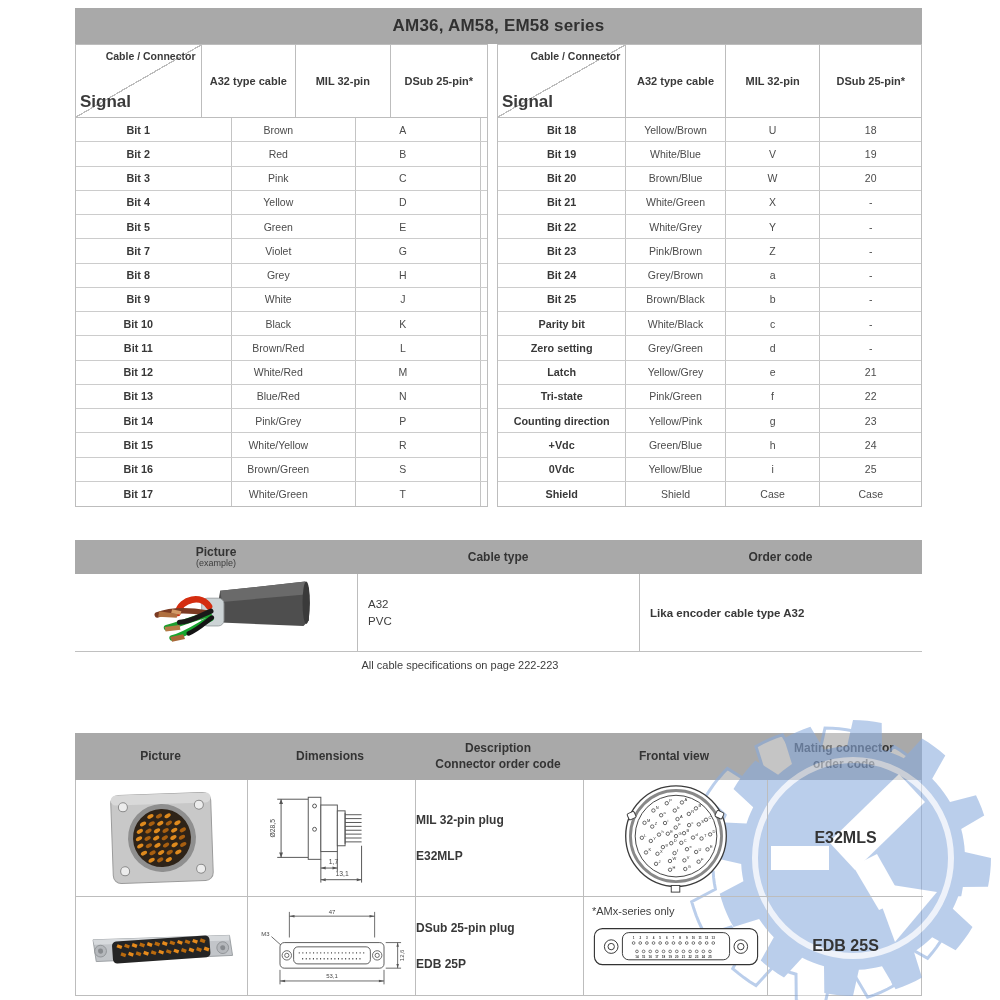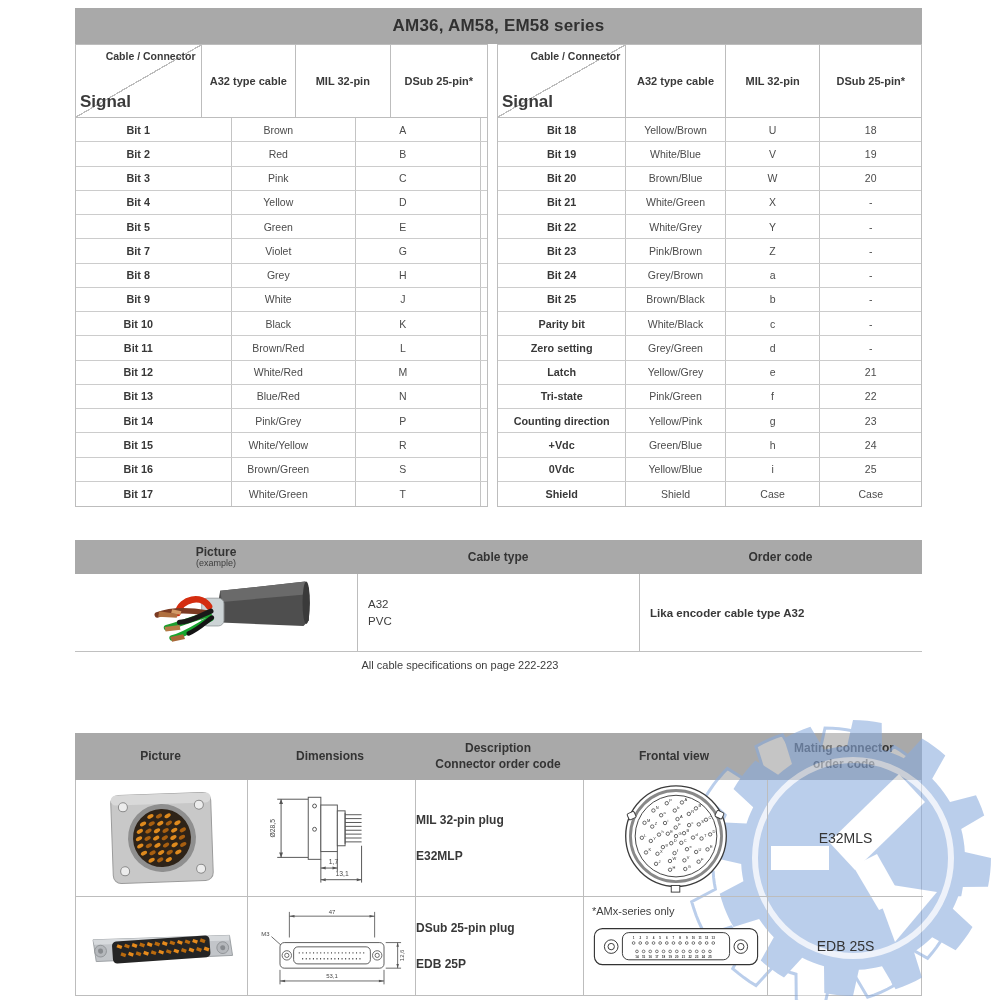--- a/index.html
+++ b/index.html
@@ -53,21 +53,21 @@
               font-size:12px;font-weight:bold;color:#343434;white-space:pre-line;line-height:1.3;}
   .conn-body{display:grid;grid-template-columns:171px 168px 168px 184px 156px;grid-template-rows:116px 99px;
              border:1px solid #bdbdbd;border-top:none;box-sizing:border-box;width:847px;}
   .conn-cell{position:relative;z-index:6;display:flex;align-items:center;justify-content:center;
              border-left:1px solid #bdbdbd;box-sizing:border-box;background:transparent;}
   .conn-cell.first{border-left:none;}
   .conn-cell.row2{border-top:1px solid #bdbdbd;}
   .conn-desc{flex-direction:column;align-items:flex-start;justify-content:center;}
   .desc-line{font-size:12px;font-weight:bold;color:#383838;line-height:16px;}
   .desc-line + .desc-line{margin-top:20px;}
-  .mating-code{font-size:14px;font-weight:normal;color:#343434;}
+  .mating-code{font-size:16px;font-weight:bold;color:#343434;}
   .frontal-col2{flex-direction:column;align-items:flex-start;justify-content:flex-start;padding:8px 0 0 8px;}
   .frontal-note{font-size:11px;color:#3f3f3f;margin-bottom:4px;}
   
   .watermark{position:absolute;left:685px;top:700px;width:330px;height:300px;z-index:5;
              pointer-events:none;opacity:.58;}
   svg text{font-family:"Liberation Sans",sans-serif;}
   .dim-text{font-size:7px;fill:#474747;}
   .drawing-line{stroke:#555;stroke-width:1;fill:none;}
 </style>
 </head>

